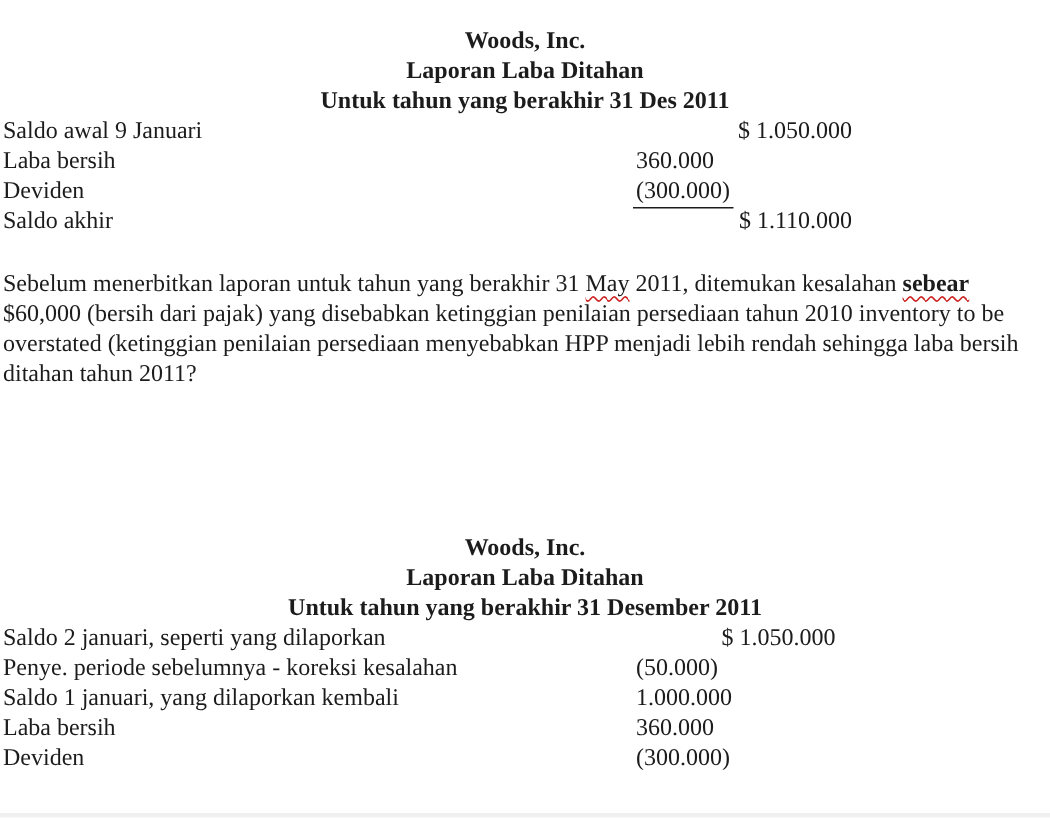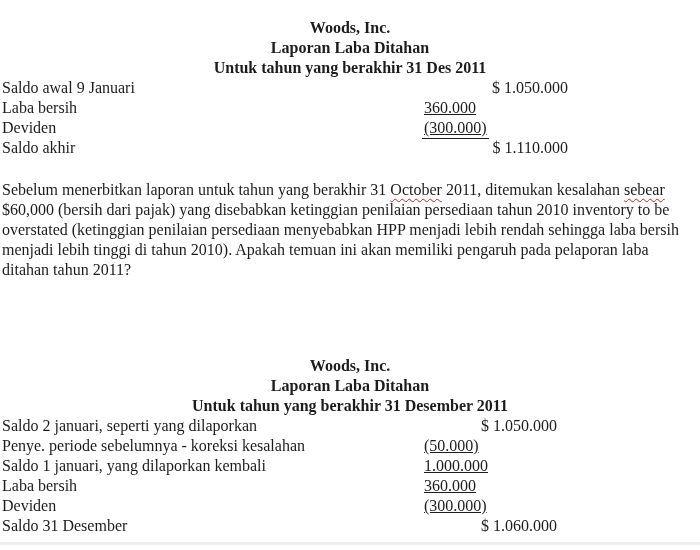--- a/index.html
+++ b/index.html
@@ -19,21 +19,21 @@
   #statement-2{top:356px;}
   .hdr-line{
     text-align:center;
     font-weight:bold;
     height:20px;
     white-space:nowrap;
   }
   .rows{position:relative;}
   .row{position:relative;height:20px;}
   .row .label{position:absolute;left:2px;top:0;white-space:nowrap;}
-  .row .inner{position:absolute;left:424px;top:0;white-space:nowrap;text-decoration:underline;}
+  .row .inner{position:absolute;left:424px;top:0;white-space:nowrap;}
   .row .inner.ul{border-bottom:1px solid #1c1c1c;padding:0 2px;margin-left:-2px;}
   .row .right{position:absolute;top:0;white-space:nowrap;}
   #statement-1 .row .right{right:132px;}
   #statement-2 .row .right{right:143px;}
   
   .para{position:absolute;left:2px;top:180px;width:698px;}
   .pline{height:20px;white-space:nowrap;}
   .missp{
     text-decoration-line:underline;
     text-decoration-style:wavy;
@@ -70,24 +70,23 @@
           <span class="inner ul">(300.000)</span>
         </div>
         <div class="row">
           <span class="label">Saldo akhir</span>
           <span class="right">$ 1.110.000</span>
         </div>
       </div>
   </section>
 
   <div class="para">
-      <div class="pline"><span>Sebelum menerbitkan laporan untuk tahun yang berakhir 31 </span><span class="missp" style="text-decoration-color: rgb(204, 34, 34);">October</span><span> 2011, ditemukan kesalahan </span><span class="missp" style="text-decoration-color: rgb(204, 34, 34);">sebear</span></div>
+      <div class="pline"><span>Sebelum menerbitkan laporan untuk tahun yang berakhir 31 </span><span class="missp" style="text-decoration-color: rgb(204, 34, 34);">May</span><span> 2011, ditemukan kesalahan </span><span class="missp" style="text-decoration-color: rgb(204, 34, 34); font-weight: bold;">sebear</span></div>
       <div class="pline"><span>$60,000 (bersih dari pajak) yang disebabkan ketinggian penilaian persediaan tahun 2010 inventory to be</span></div>
       <div class="pline"><span>overstated (ketinggian penilaian persediaan menyebabkan HPP menjadi lebih rendah sehingga laba bersih</span></div>
-      <div class="pline"><span>menjadi lebih tinggi di tahun 2010). Apakah temuan ini akan memiliki pengaruh pada pelaporan laba</span></div>
       <div class="pline"><span>ditahan tahun 2011?</span></div>
     </div>
 
   <section class="statement" id="statement-2">
     <div class="hdr-line">Woods, Inc.</div>
     <div class="hdr-line">Laporan Laba Ditahan</div>
     <div class="hdr-line">Untuk tahun yang berakhir 31 Desember 2011</div>
     <div class="rows">
         <div class="row">
           <span class="label">Saldo 2 januari, seperti yang dilaporkan</span>
@@ -102,22 +101,18 @@
           <span class="inner">1.000.000</span>
         </div>
         <div class="row">
           <span class="label">Laba bersih</span>
           <span class="inner">360.000</span>
         </div>
         <div class="row">
           <span class="label">Deviden</span>
           <span class="inner">(300.000)</span>
         </div>
-        <div class="row">
-          <span class="label">Saldo 31 Desember</span>
-          <span class="right">$ 1.060.000</span>
-        </div>
       </div>
   </section>
 
   <div class="bottom-artifact"></div>
 
 </div>
 
 </body></html>

